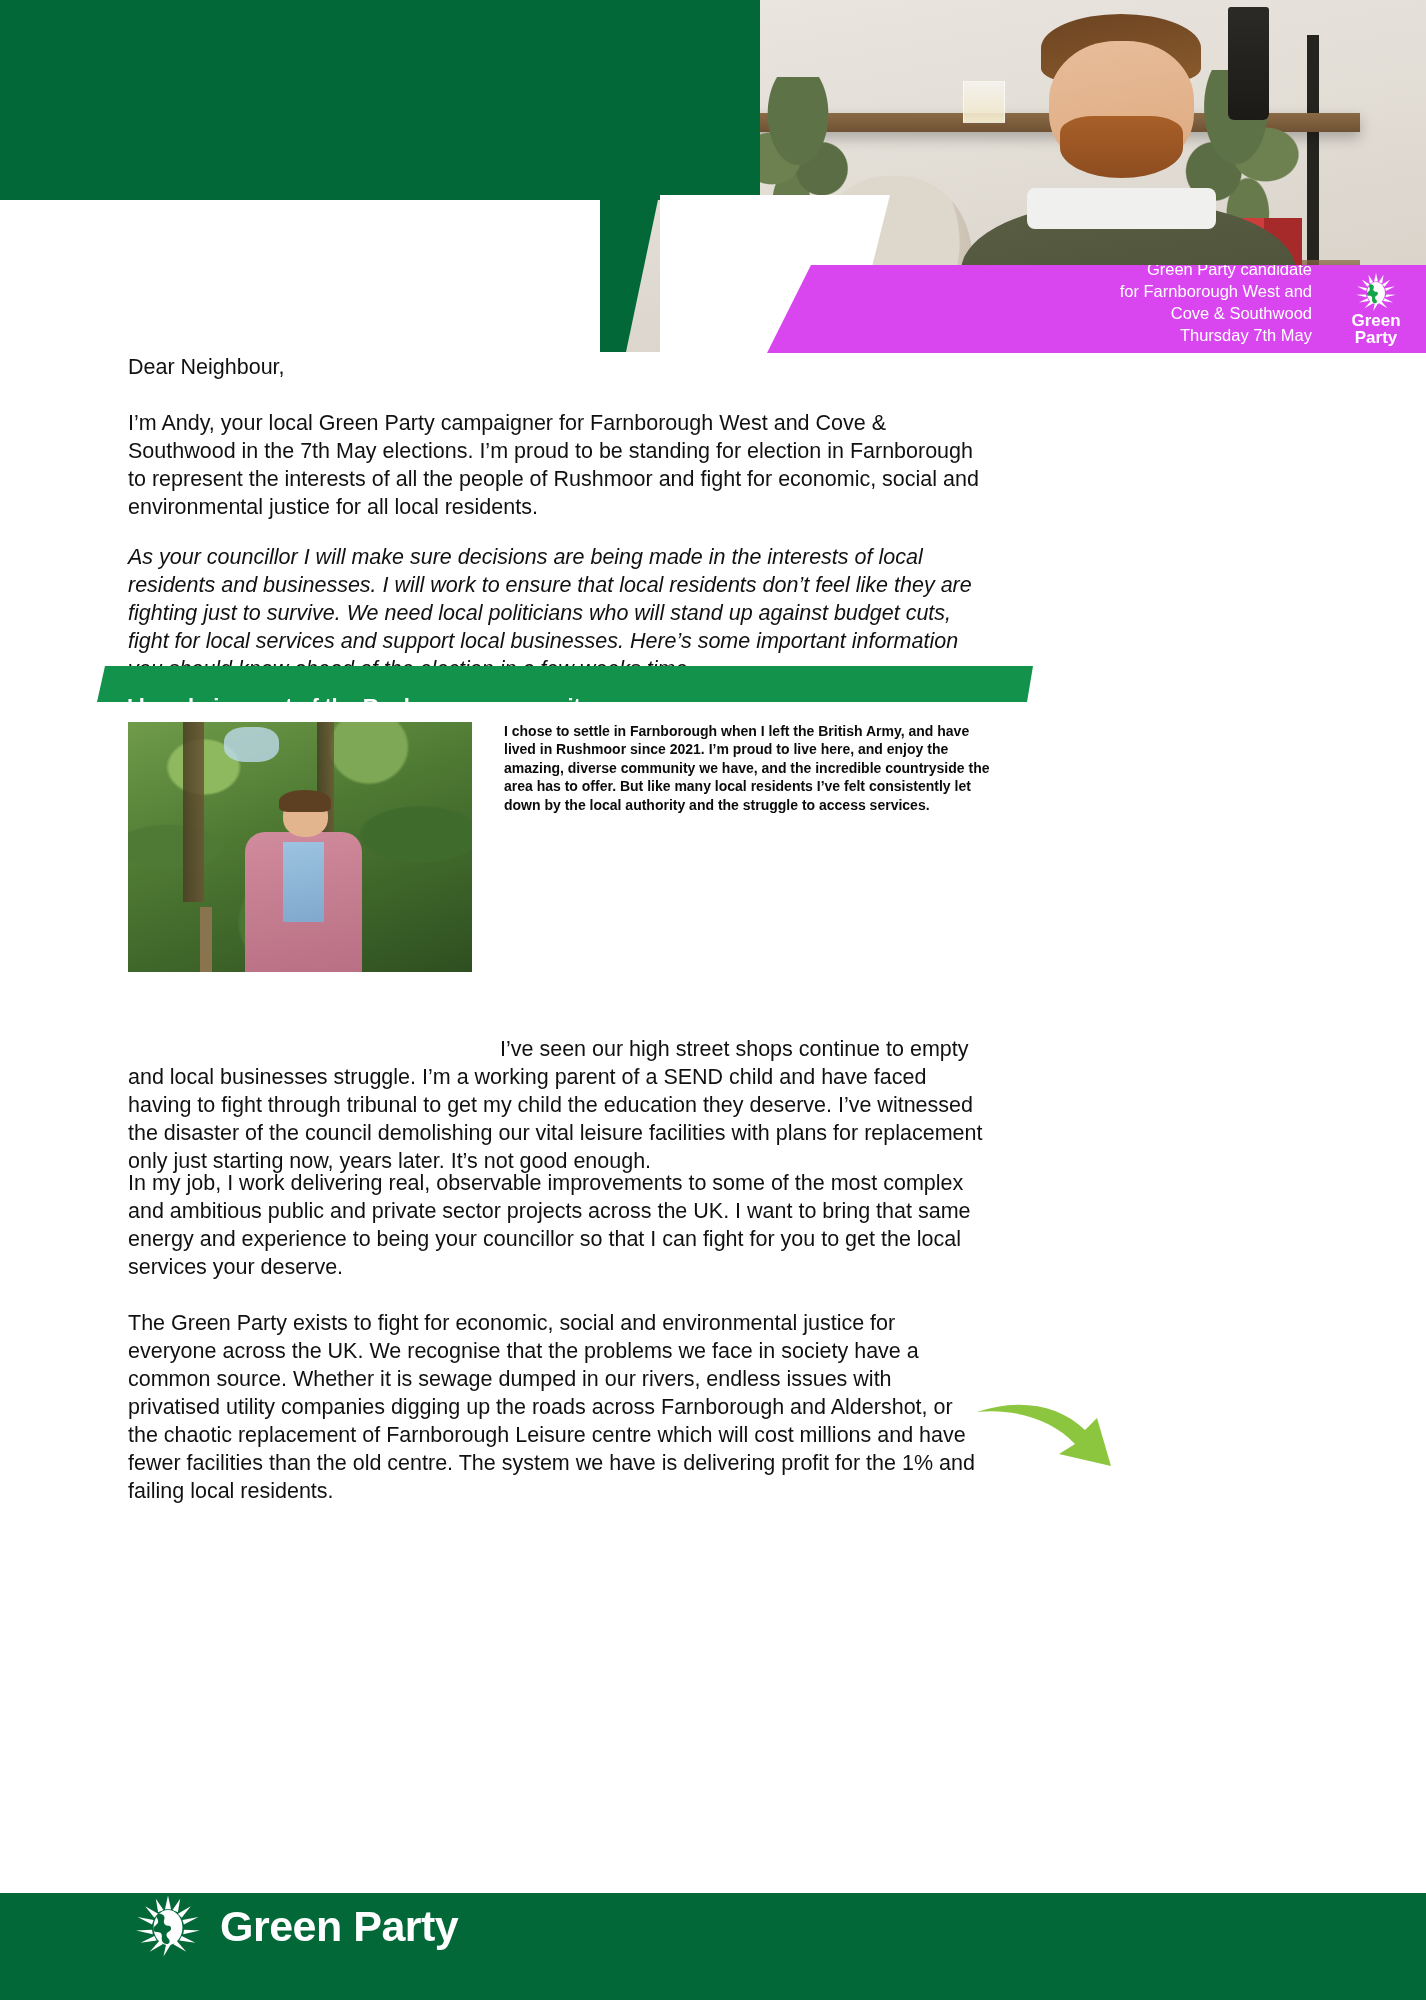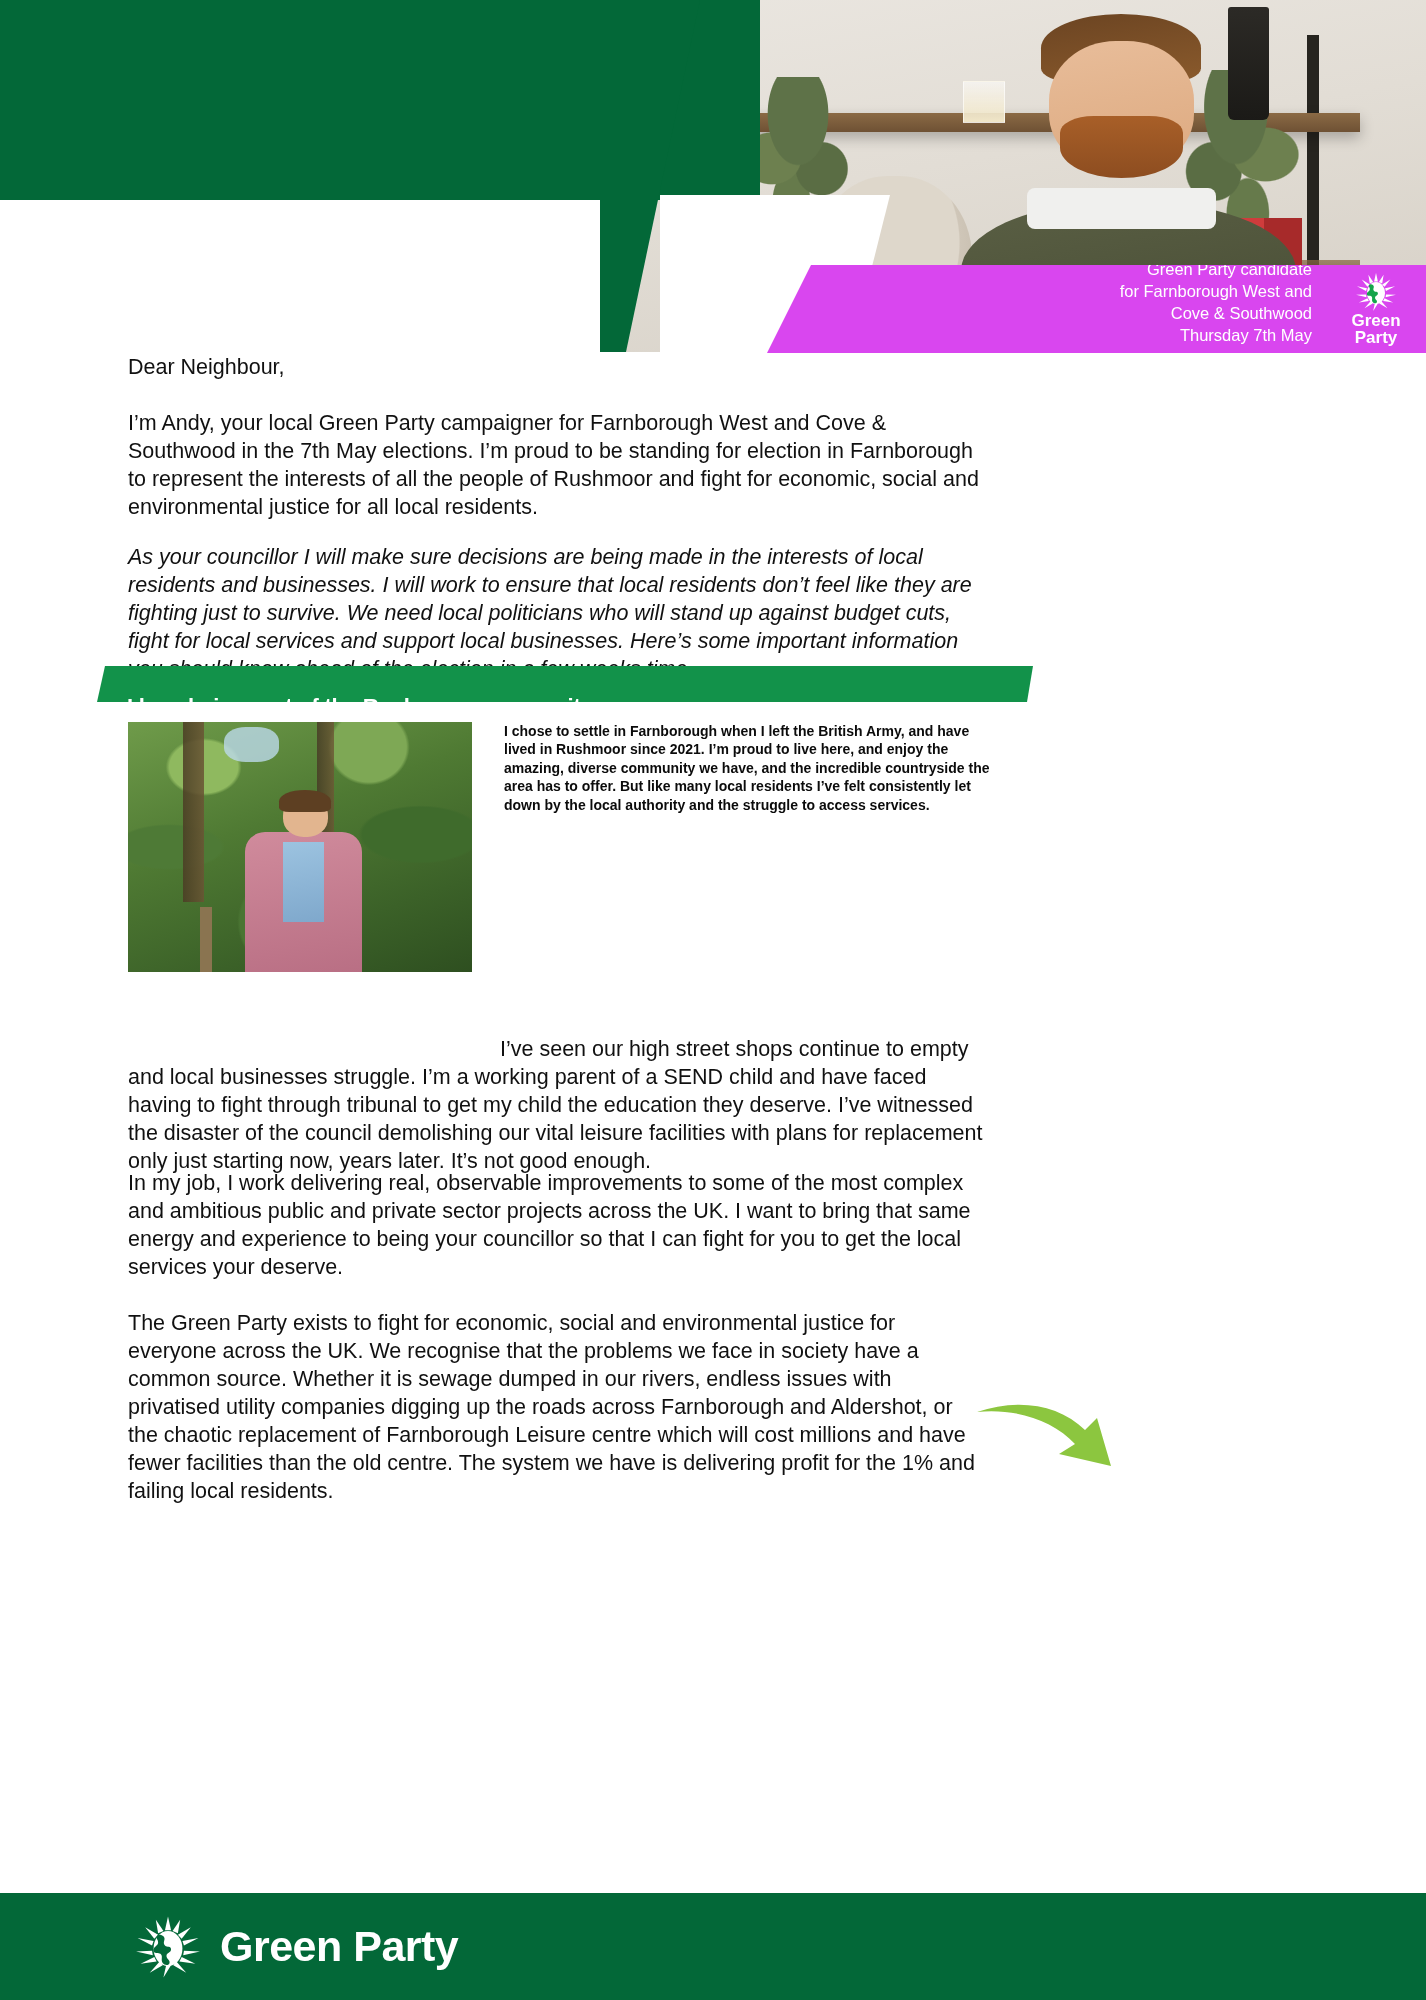--- a/index.html
+++ b/index.html
@@ -221,21 +221,21 @@
 
   
   .arrow-wrap {
     position:absolute; left:975px; top:1400px; width:140px; height:80px;
   }
 
   
   .footer {
     position:absolute; left:0; top:1893px; width:1426px; height:107px;
     background:#036838;
-    display:flex; align-items:center;
+    display:flex; align-items:flex-start;
   }
   .footer-logo { margin-left:130px; display:flex; align-items:center; gap:14px; }
   .footer-word {
     color:#ffffff; font-size:43px; font-weight:700; letter-spacing:-0.5px;
   }
 </style>
 </head>
 <body>
 
 <div class="header">

